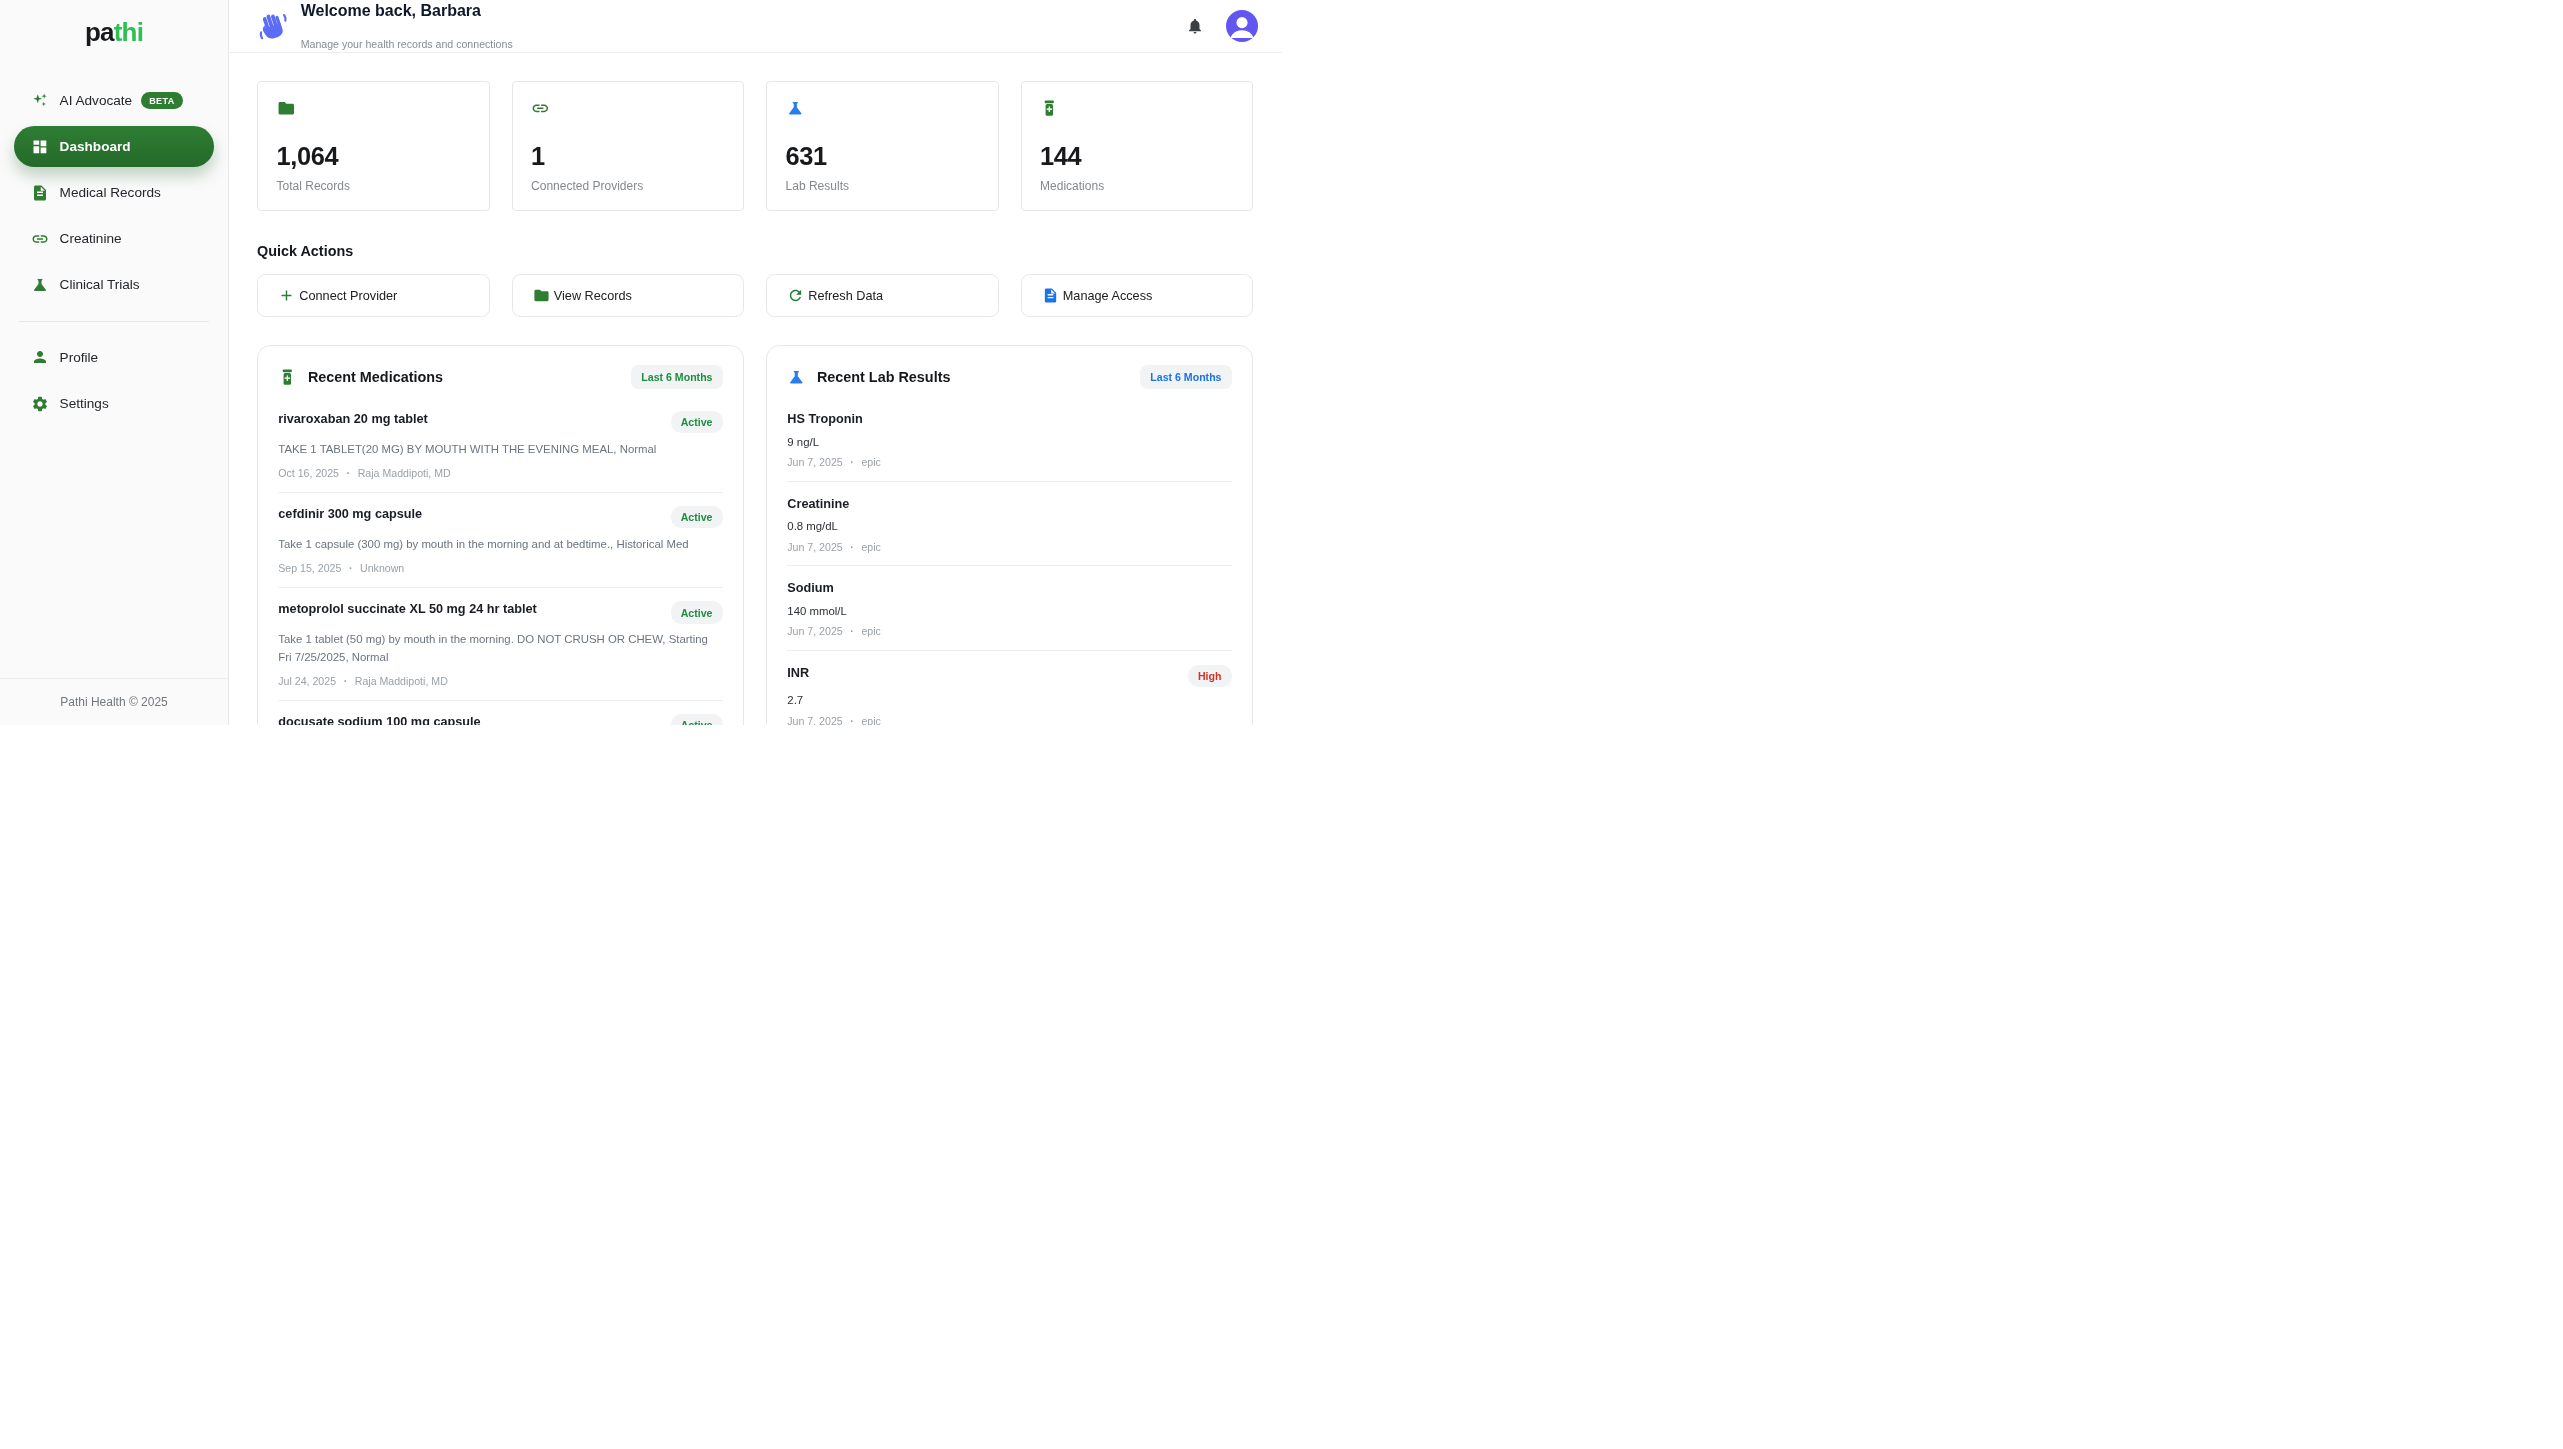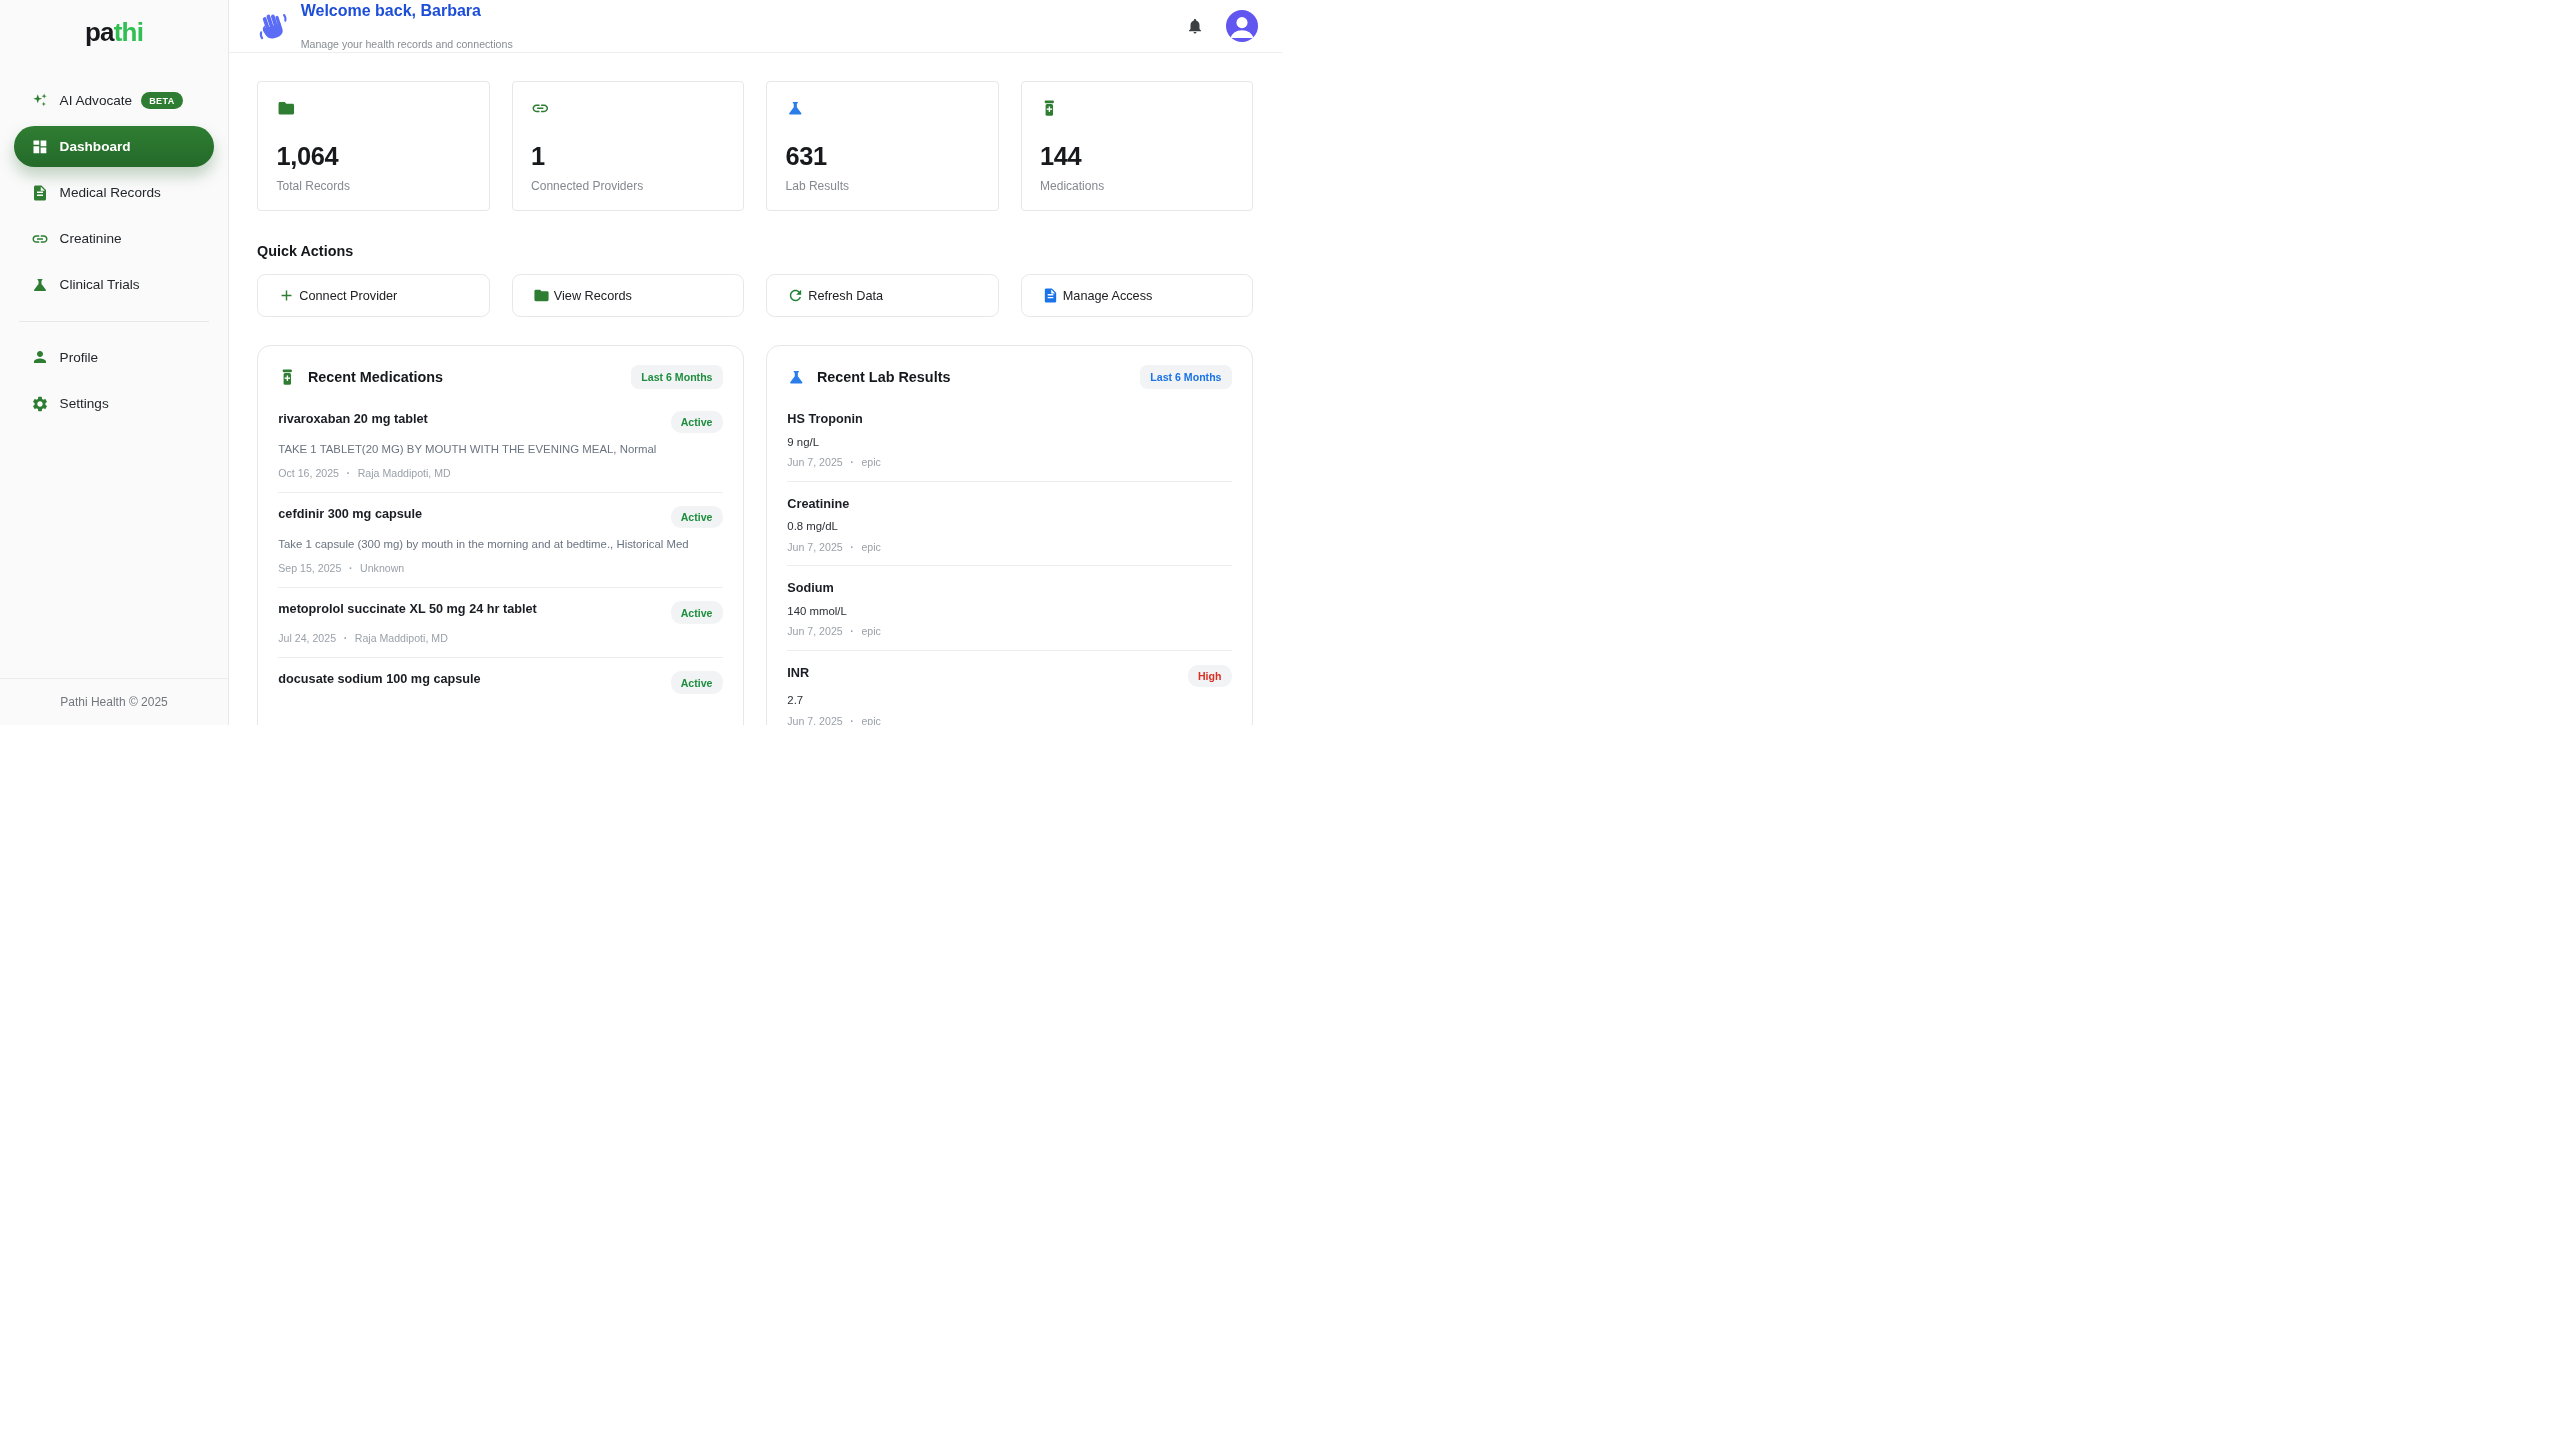--- a/index.html
+++ b/index.html
@@ -26,21 +26,21 @@
   .side-divider { border:none; border-top:0.8px solid #e7e8ea; margin:15.3px 18.6px; }
   .side-footer { position:absolute; left:0; right:0; bottom:0; height:47px;
     border-top:0.8px solid #ececee; display:flex; align-items:center; justify-content:center;
     font-size:12px; color:#72777e; }
 
   
   .content { flex:1; display:flex; flex-direction:column; min-width:0; }
   header { height:53px; flex:0 0 53px; background:#fff; border-bottom:0.8px solid #eceeef;
     display:flex; align-items:center; padding:0 24px 0 28px; }
   .hand { width:31px; height:31px; margin-right:12.7px; }
-  .head-text .title { font-size:16px; font-weight:700; color:#1d4ed8; }
+  .head-text .title { font-size:16px; font-weight:700; color:#0f172a; }
   .head-text .subtitle { font-size:10.6px; color:#878d94; margin-top:18px; }
   .head-right { margin-left:auto; display:flex; align-items:center; gap:22px; }
   .bell { width:18px; height:18px; cursor:pointer; }
   .avatar { width:32px; height:32px; border-radius:50%; cursor:pointer; }
 
   
   main { flex:1; overflow:hidden; padding:28px 29px 0 28px; background:#fff; }
 
   .stats { display:flex; gap:22px; }
   .stat-card { flex:1; height:130px; background:#fff; border:0.8px solid #e6e7e9;
@@ -331,20 +331,21 @@
                   <span class="dot"></span>
                   <span>Unknown</span>
               </div>
             </div>
 
             <div class="item">
               <div class="item-top">
                 <span class="item-title">metoprolol succinate XL 50 mg 24 hr tablet</span>
                 <span class="badge green">Active</span>
               </div>
+              <div class="item-desc">Take 1 tablet (50 mg) by mouth in the morning. DO NOT CRUSH OR CHEW, Starting Fri 7/25/2025, Normal</div>
               <div class="item-meta">
                 <span class="meta-date">Jul 24, 2025</span>
                   <span class="dot"></span>
                   <span>Raja Maddipoti, MD</span>
               </div>
             </div>
 
             <div class="item">
               <div class="item-top">
                 <span class="item-title">docusate sodium 100 mg capsule</span>

